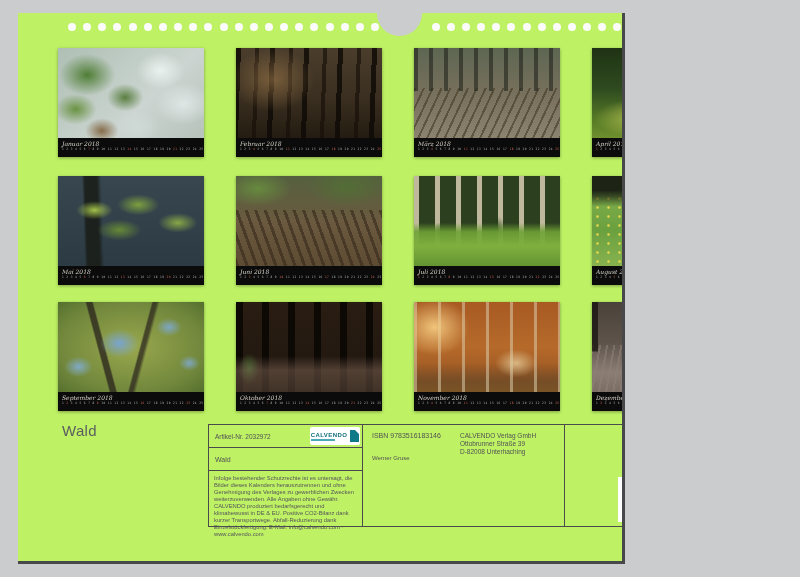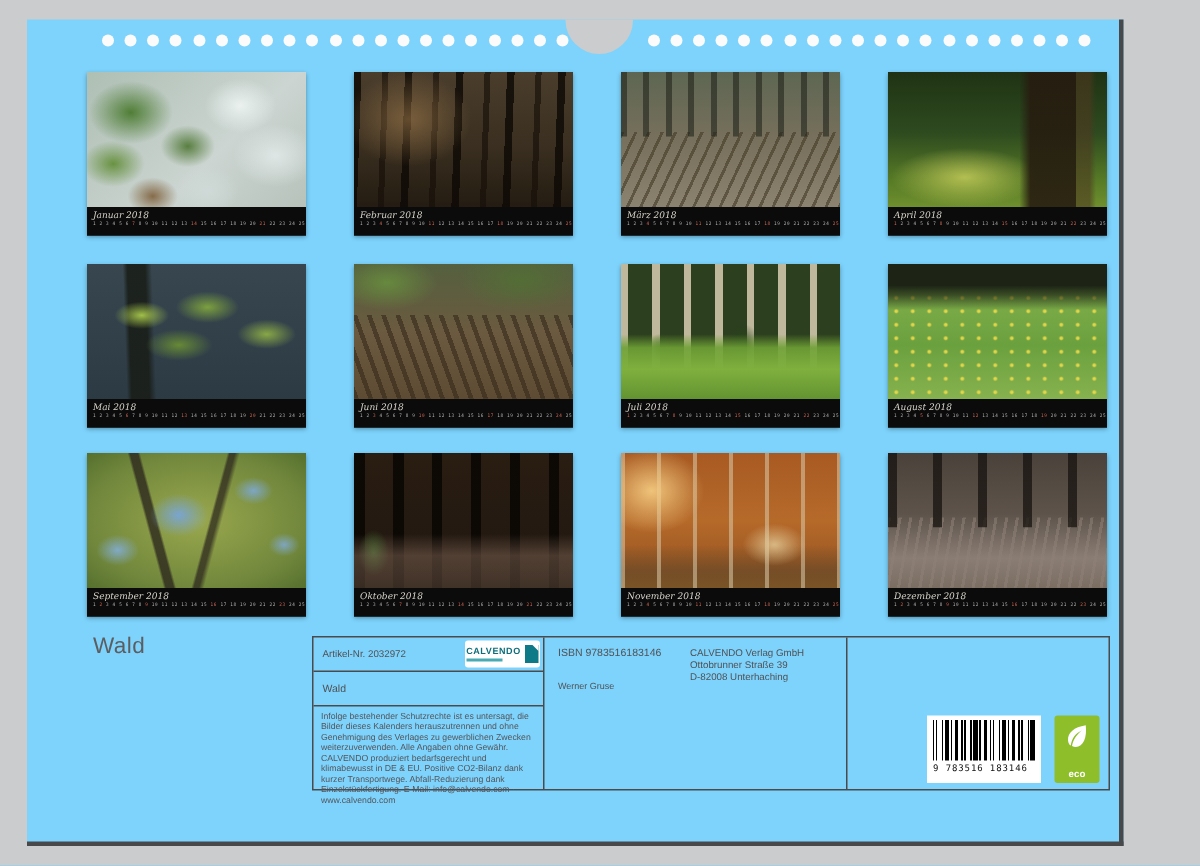--- a/index.html
+++ b/index.html
@@ -1,22 +1,22 @@
 <!DOCTYPE html>
 <html><head>
 <meta charset="utf-8">
 <style>
   * { box-sizing: border-box; margin: 0; padding: 0; }
   html,body { width:800px; height:577px; }
   body { position:relative; background:#cbccce; overflow:hidden;
          font-family:"Liberation Sans",sans-serif; }
 
   
-  .calendar { position:absolute; left:18px; top:13px; width:731px; height:551px;
-              background:#7dd3fc; border-right:3px solid #48484a; border-bottom:3px solid #48484a;
+  .calendar { position:absolute; left:18px; top:13px; width:607px; height:551px;
+              background:#bef264; border-right:3px solid #48484a; border-bottom:3px solid #48484a;
               overflow:hidden; }
 
   
   .hole { position:absolute; top:10px; width:8px; height:8px; border-radius:50%;
           background:#fbfbfb; }
   .hanger { position:absolute; left:359px; top:-22px; width:45px; height:45px;
             border-radius:50%; background:#cbccce; }
 
   
   .thumb { position:absolute; width:146px; height:109px; background:#000;

